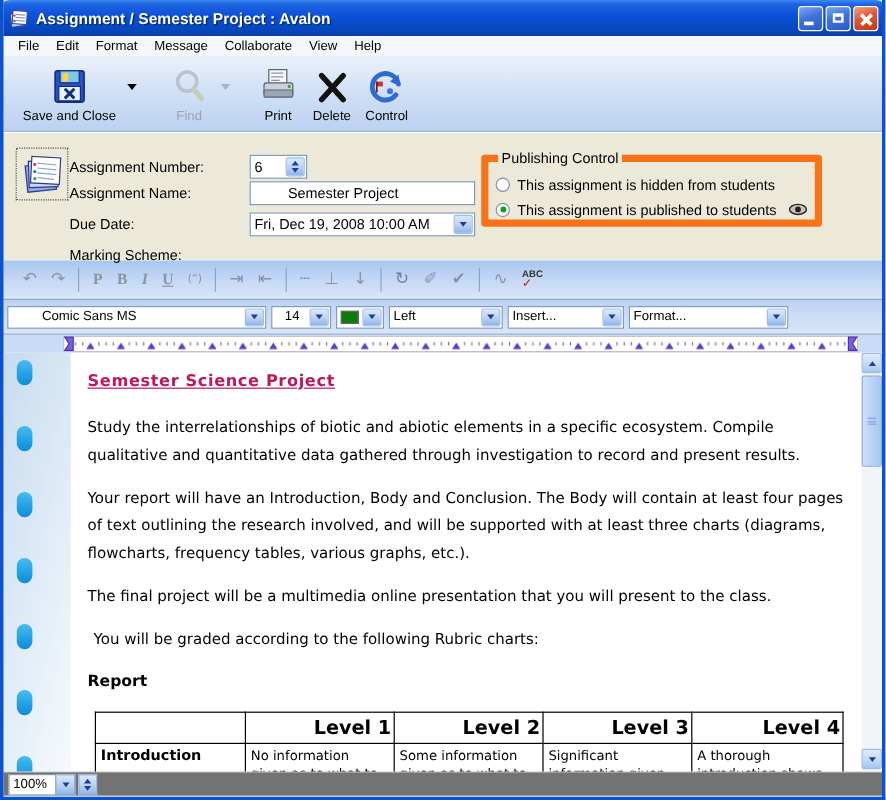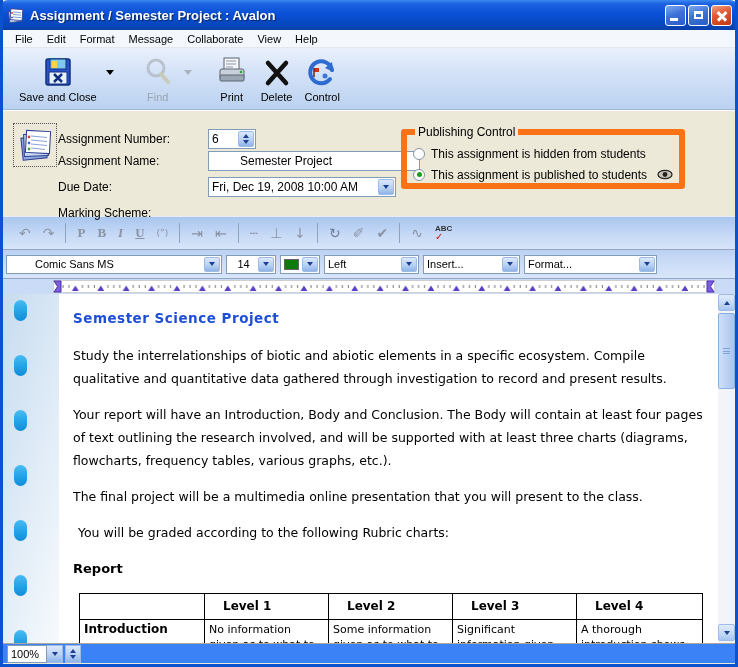--- a/index.html
+++ b/index.html
@@ -80,42 +80,42 @@
   .rulerrow { height:15px; background:#C9DBF6; position:relative; }
   .rulerrow svg { position:absolute; left:50px; top:1px; }
   
   .docarea { position:relative; height:349px; background:#fff; overflow:hidden; }
   .docstrip { position:absolute; left:0; top:0; width:56px; height:100%;
     background:linear-gradient(105deg,#C7DCEF 0%,#DCE9F6 45%,#EDF4FA 80%,#F7FAFD 100%); }
   .pill { position:absolute; left:11px; width:13px; height:21px; border-radius:7px;
     background:linear-gradient(180deg,#49BCF2 0%,#23A2E6 55%,#118CD8 100%); }
   .doccontent { position:absolute; left:70px; right:30px; top:0; bottom:0; padding-top:13px;
     font-family:"DejaVu Sans",sans-serif; font-size:12.5px; line-height:23px; color:#000; }
-  .doc-h1 { color:#1d4ed8; font-weight:bold; font-size:13.5px; letter-spacing:.5px; }
+  .doc-h1 { color:#be185d; font-weight:bold; font-size:13.5px; letter-spacing:.5px;text-decoration:underline; }
   .para { margin-top:13px; }
   .para.first { margin-top:14px; }
   .para.indent { padding-left:5px; }
   .doc-h2 { margin-top:13px; font-weight:bold; font-size:13px; }
   .rubric { margin-top:13px; border-collapse:collapse; margin-left:6px; table-layout:fixed; width:623px; }
   .rubric th, .rubric td { border:1px solid #000; font-family:"DejaVu Sans",sans-serif; vertical-align:top; }
-  .rubric th { font-size:12px; font-weight:bold; text-align:left; height:20px; padding:1px 18px; }
+  .rubric th { font-size:16px; font-weight:bold; text-align:right; height:20px; padding:1px 2px; }
   .rubric td { font-size:11px; line-height:15px; padding:2px 4px 0 4px; height:58px; }
   .rubric td.rowhead { font-weight:bold; font-size:12px; }
   
   .vscroll { position:absolute; right:0; top:0; width:17px; height:100%; background:#F2F4F7; }
   .sbtn { position:absolute; left:0; width:17px; height:17px; border:1px solid #9EBBE8; border-radius:2px;
     background:linear-gradient(180deg,#E0EBFC 0%,#C2D8F6 60%,#A4C4F0 100%);
     display:flex; align-items:center; justify-content:center; }
   .sb-up { top:0; } .sb-dn { bottom:2px; }
   .thumb { position:absolute; left:0; top:19px; width:17px; height:76px; border:1px solid #89AEE2; border-radius:2px;
     background:linear-gradient(90deg,#CFE0FA 0%,#BBD2F4 50%,#A9C6F0 100%);
     display:flex; align-items:center; justify-content:center; flex-direction:column; gap:1.5px; }
   .grip { width:7px; height:1px; background:#7FA4DC; }
   
-  .statusbar { height:20px; background:#3b82f6; border-top:1px solid #ACA899; display:flex; align-items:center; padding-left:4px; }
+  .statusbar { height:20px; background:#737373; border-top:1px solid #ACA899; display:flex; align-items:center; padding-left:4px; }
   .zoomctl { display:flex; height:18px; }
   .zoombox { width:40px; height:18px; background:#fff; border:1px solid #7F9DB9; font-size:11px;
     display:flex; align-items:center; padding-left:3px; }
   .zbtn { width:16px; height:18px; border:1px solid #9EBBE8; border-left:none;
     background:linear-gradient(180deg,#DCE9FC 0%,#B4CEF2 60%,#8FB4E8 100%);
     display:flex; align-items:center; justify-content:center; flex-direction:column; }
   .zbtn.spin2 { border-left:1px solid #9EBBE8; margin-left:2px; gap:2px; }
 </style>
 </head>
 <body>
@@ -242,21 +242,21 @@
       <span class="xp-input spin" style="width:48px;">
         <span>6</span>
         <span class="arrowbtn">
             <span class="s-up"></span>
             <span class="s-dn"></span>
           </span>
       </span>
     </div>
     <div class="frow" style="top:40px;">
       <span class="flabel">Assignment Name:</span>
-      <span class="xp-input" style="width:212px;padding-left:31px;">
+      <span class="xp-input" style="width:188px;padding-left:31px;">
         <span>Semester Project</span>
       </span>
     </div>
     <div class="frow" style="top:66px;">
       <span class="flabel">Due Date:</span>
       <span class="xp-input combo" style="width:188px;">
         <span>Fri, Dec 19, 2008 10:00 AM</span>
         <span class="arrowbtn">
             <span class="c-tri"></span>
           </span>

